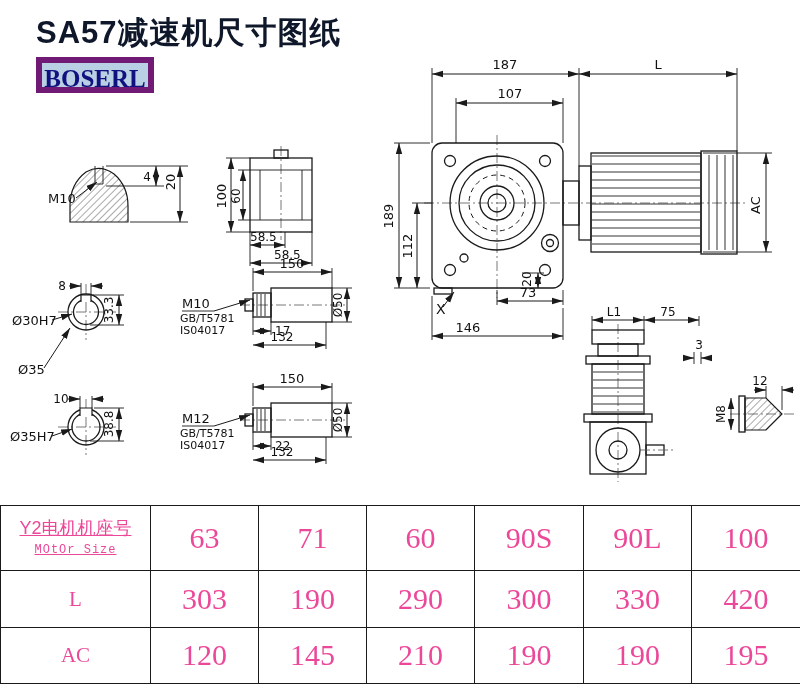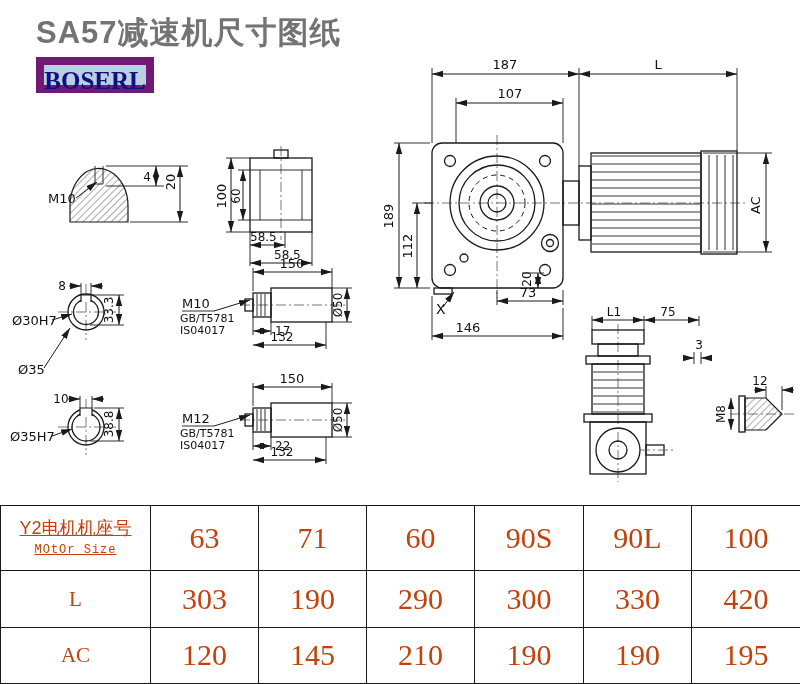--- a/index.html
+++ b/index.html
@@ -1,37 +1,37 @@
 <!DOCTYPE html>
 <html><head>
 <meta charset="utf-8">
 <style>
   * { margin:0; padding:0; box-sizing:border-box; }
   html,body { width:800px; height:684px; }
   body { background:#ffffff; font-family:"Liberation Sans", sans-serif; position:relative; overflow:hidden; }
   .page { position:absolute; left:0; top:0; width:800px; height:684px; background:#ffffff; }
-  .title { position:absolute; left:36px; top:12px; font-size:31px; font-weight:700; color:#737373; letter-spacing:1px; white-space:nowrap; }
-  .brand { position:absolute; left:36px; top:57px; width:118px; height:36px; background:#b9cfe3; border:8px solid #701a75;
+  .title { position:absolute; left:36px; top:12px; font-size:31px; font-weight:700; color:#0f172a; letter-spacing:1px; white-space:nowrap; }
+  .brand { position:absolute; left:36px; top:57px; width:118px; height:36px; background:#b9cfe3; border:6px solid #701a75;
            color:#10107e; font-family:"Liberation Serif", serif; font-weight:700; font-size:25px; text-align:center; line-height:31px; }
   .drawing { position:absolute; left:0; top:0; }
 
   svg text { font-family:"DejaVu Sans", sans-serif; font-size:13px; fill:#111; }
   svg text.ts { font-size:11px; }
   svg text.t12 { font-size:12px; }
   svg text.t14 { font-size:14px; }
   .ol   { fill:none; stroke:#1a1a1a; stroke-width:1.3; }
   .olf  { fill:#ffffff; stroke:#1a1a1a; stroke-width:1.2; }
   .hat  { stroke:#1a1a1a; stroke-width:1.2; }
   .thin { stroke:#1a1a1a; stroke-width:0.9; fill:none; }
   .dim  { stroke:#1a1a1a; stroke-width:1; fill:none; }
   .cl   { stroke:#555; stroke-width:0.8; stroke-dasharray:10 3 2 3; fill:none; }
   .dash { fill:none; stroke:#1a1a1a; stroke-width:1; stroke-dasharray:5 4; }
 
   table.dim-table { position:absolute; left:0; top:505px; width:800px; height:179px; border-collapse:collapse; table-layout:fixed; background:#fff; }
-  .dim-table td { border:1.5px solid #1a1a1a; text-align:center; vertical-align:middle; color:#c2410c; padding:0; }
+  .dim-table td { border:1.5px solid #1a1a1a; text-align:center; vertical-align:middle; color:#ec4899; padding:0; }
   .dim-table tr.hdr { height:50px; }
   .dim-table tr.r { height:43px; }
   .num { font-family:"Liberation Serif", serif; font-size:30px; }
   .rowlabel { font-family:"Liberation Serif", serif; font-size:21px; }
   .lc1 { font-size:18px; text-decoration:underline; line-height:24px; }
   .lc2 { font-family:Liberation Mono, monospace; font-size:12px; text-decoration:underline; letter-spacing:1px; line-height:20px; }
 </style>
 </head>
 <body>
 

